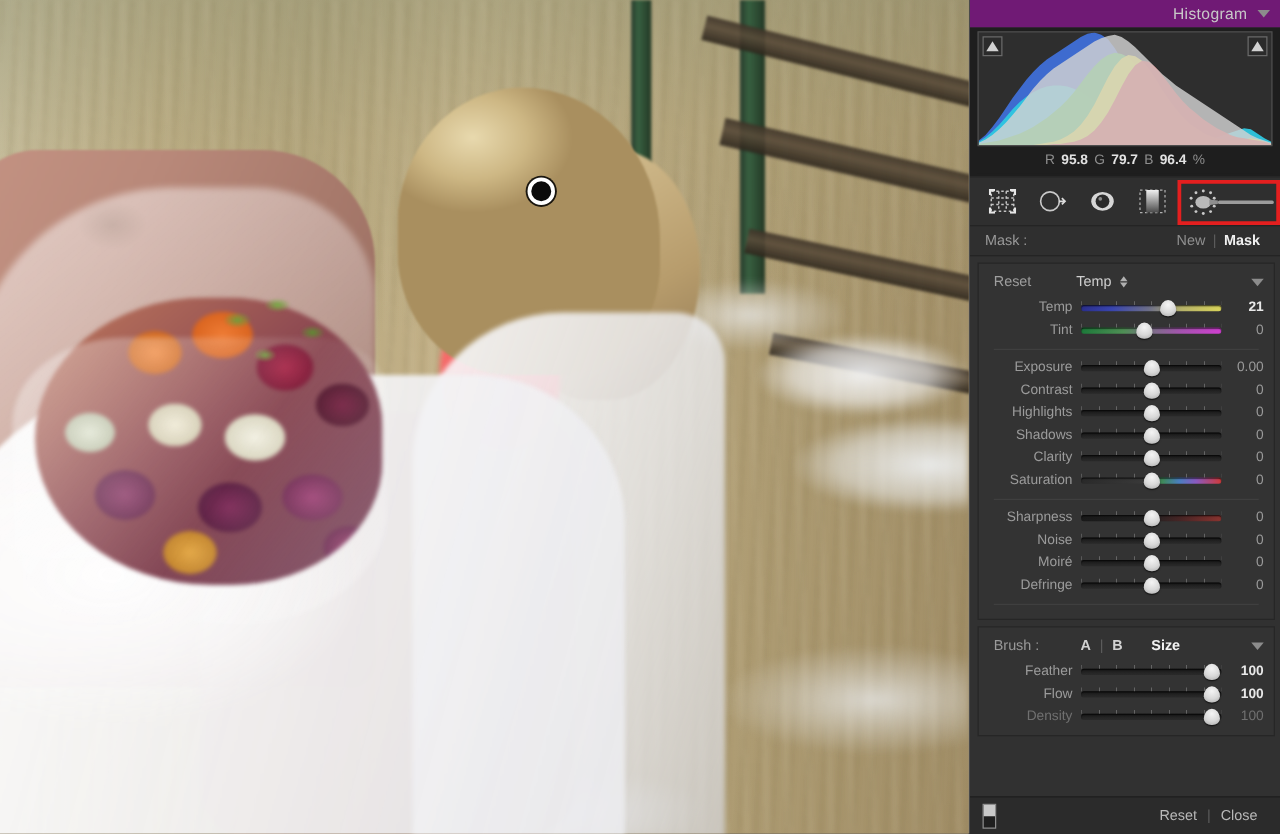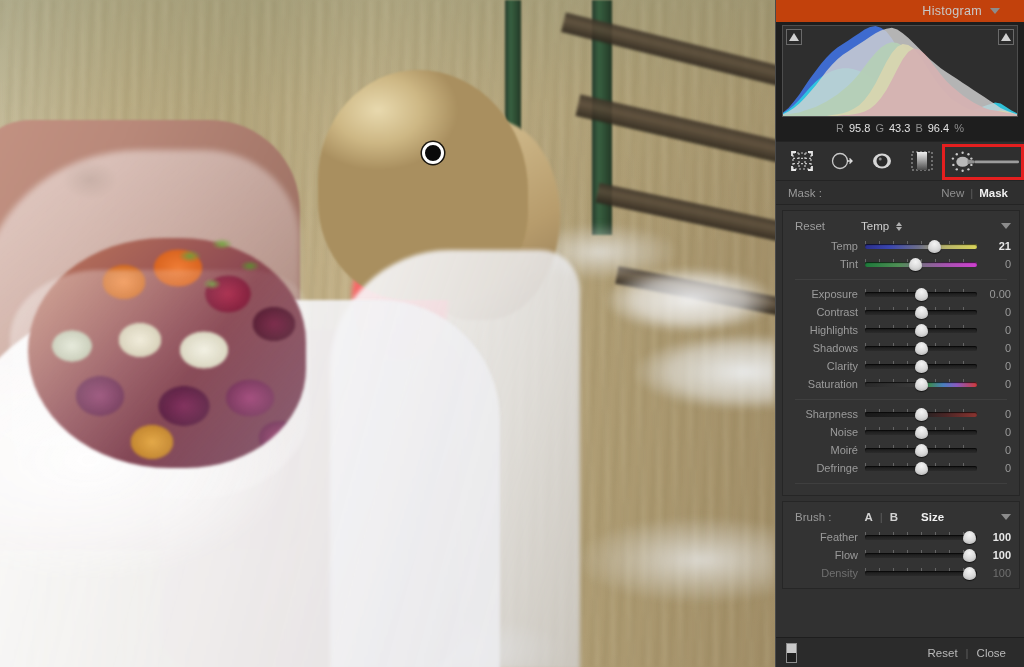--- a/index.html
+++ b/index.html
@@ -182,23 +182,23 @@
   
   #right-panel {
     width: 249px; height: 667px;
     background: #313131;
     border-left: 1px solid #4a4a4a;
     display: flex; flex-direction: column;
     color: #b4b4b4;
     font-size: 11px;
   }
   .panel-header {
-    height: 22px; background: #c2410c;
+    height: 22px; background: #701a75;
     display: flex; align-items: center; justify-content: flex-end;
-    padding-right: 24px; gap: 8px;
+    padding-right: 8px; gap: 8px;
   }
   .panel-header .ttl { color: #c8c8c8; font-size: 12.5px; letter-spacing: .3px; }
   .tri-down {
     width: 0; height: 0; border-left: 5px solid transparent;
     border-right: 5px solid transparent; border-top: 6px solid #8c8c8c;
   }
 
   
   .histo-wrap { background:#1e1e1e; padding: 3px 6px 2px 6px; }
   .histo {
@@ -210,21 +210,21 @@
     background:#2b2b2b; border:1px solid #6a6a6a;
     display:flex; align-items:center; justify-content:center;
   }
   .clip-btn i { width:0;height:0;border-left:5px solid transparent;border-right:5px solid transparent;border-bottom:8px solid #d2d2d2; display:block;}
   .histo svg { position:absolute; inset:0; width:100%; height:100%; }
   .rgb-row {
     background:#1e1e1e; height: 22px;
     display:flex; align-items:center; justify-content:center; gap:5px;
     font-size: 11px; color:#8e8e8e;
   }
-  .rgb-row b { color:#e2e2e2; font-weight:normal; }
+  .rgb-row b { color:#e2e2e2; font-weight:bold; }
 
   
   .tool-strip {
     background:#2f2f2f; border-top:1px solid #242424; border-bottom:1px solid #242424;
     height: 40px; display:flex; align-items:center; padding-left: 6px; position:relative;
   }
   .tool-btn {
     width: 40px; height: 30px; display:flex; align-items:center; justify-content:center;
   }
   .tool-brush-box {
@@ -395,21 +395,21 @@
             <i></i>
           </div>
         <div class="clip-btn" style="right:3px;">
             <i></i>
           </div>
       </div>
       <div class="rgb-row">
         <span>R</span>
         <b>95.8</b>
         <span>G</span>
-        <b>43.3</b>
+        <b>79.7</b>
         <span>B</span>
         <b>96.4</b>
         <span>%</span>
       </div>
     </div>
 
     <div class="tool-strip">
       <div class="tool-btn">
         <svg width="22" height="20" viewBox="0 0 22 20">
           <g stroke="#c4c4c4" fill="none" stroke-width="1.2" stroke-dasharray="2 2">

